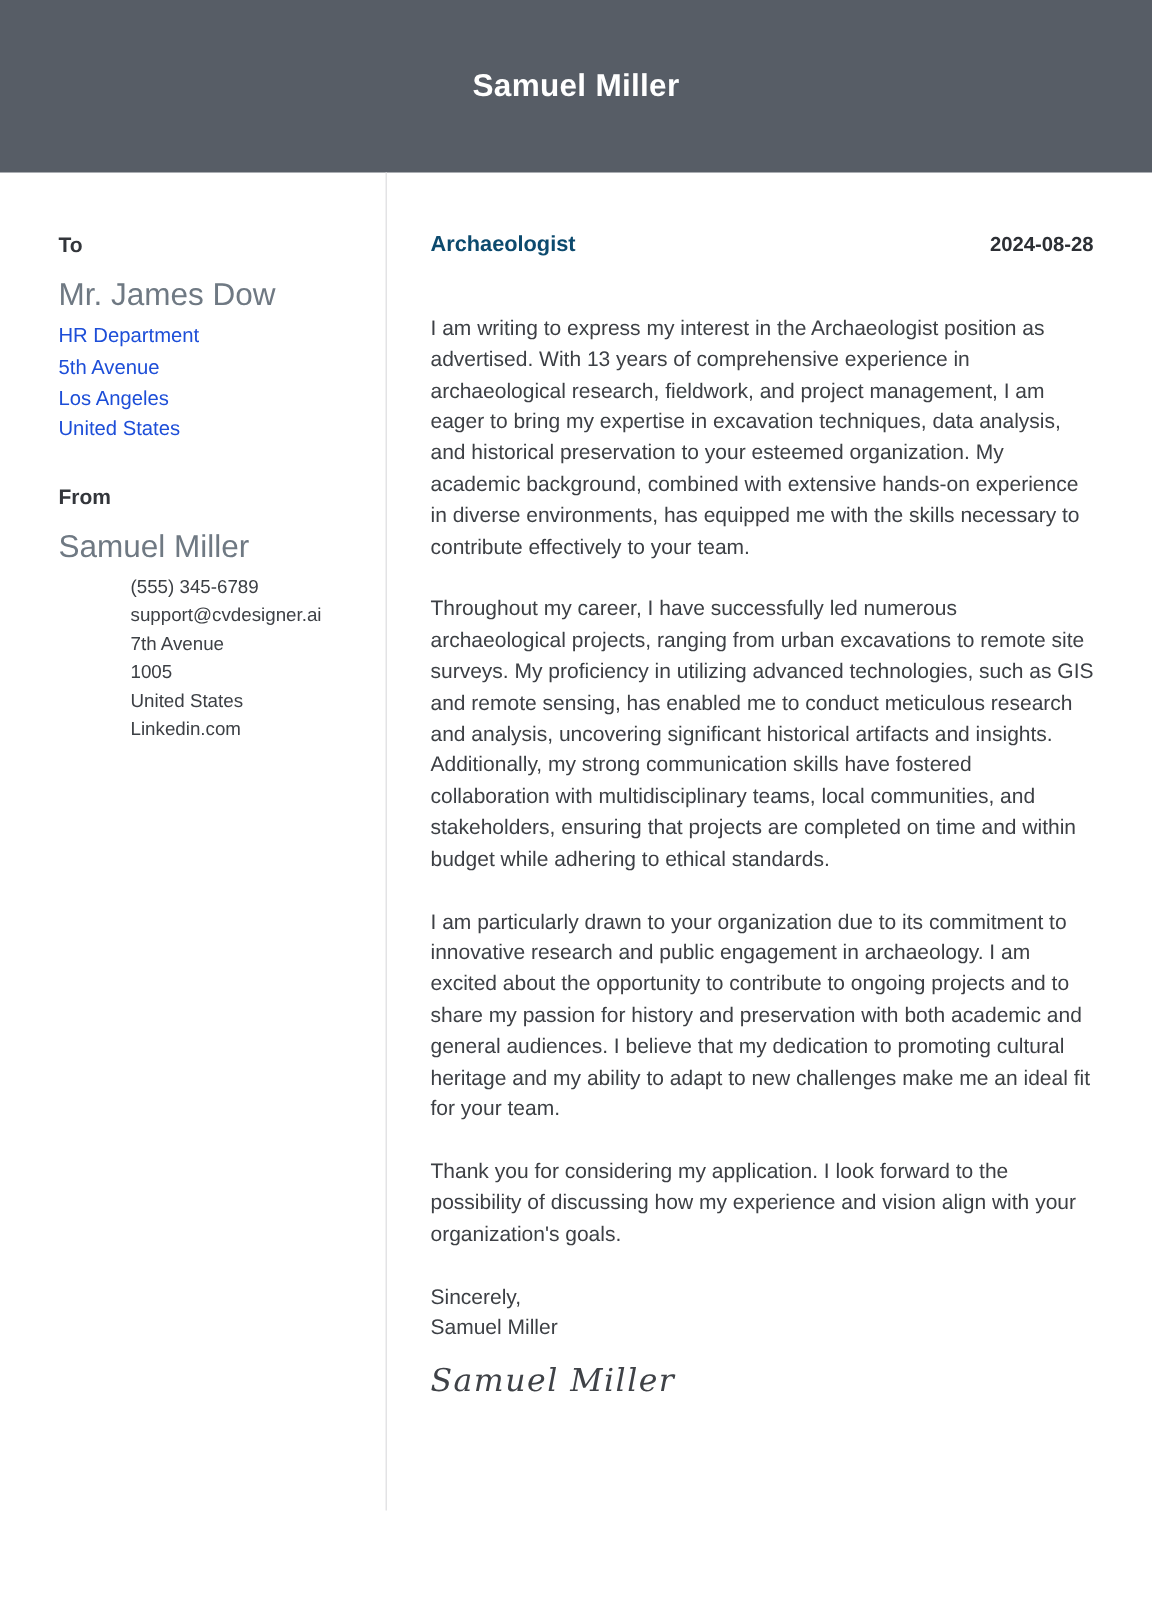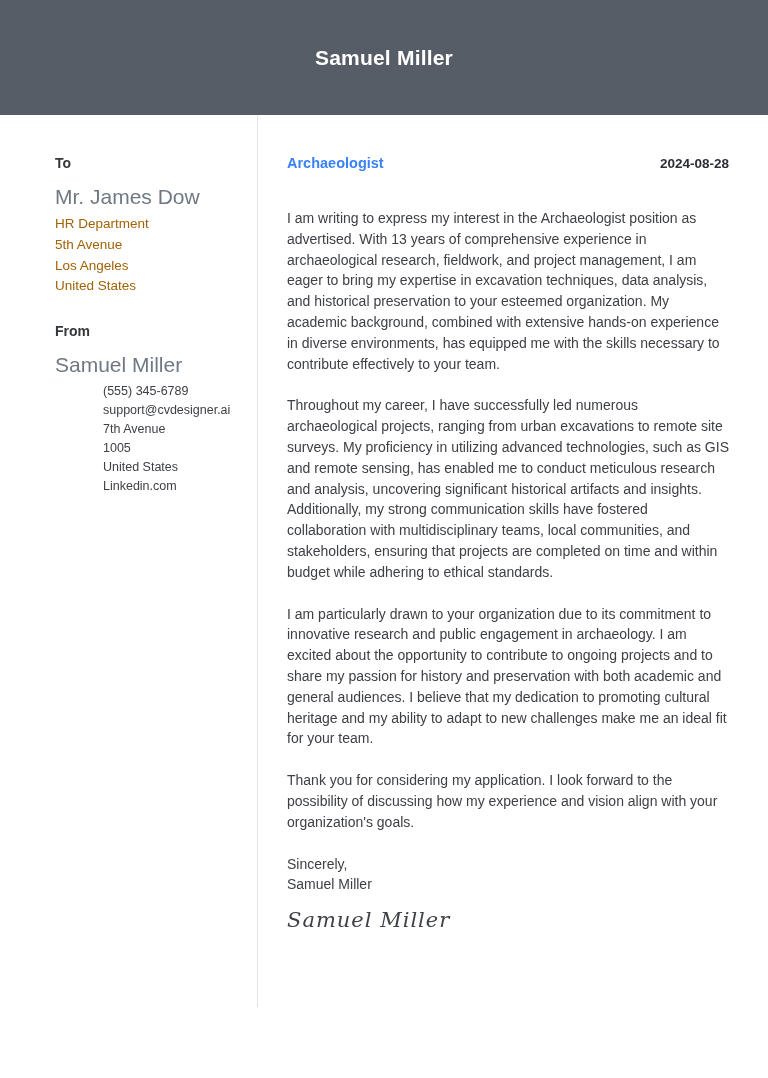--- a/index.html
+++ b/index.html
@@ -33,21 +33,21 @@
     letter-spacing: 0.2px;
   }
   
   .content {
     display: flex;
     align-items: stretch;
   }
   .sidebar {
     width: 258px;
     min-width: 258px;
-    padding: 40px 18px 0 55px;
+    padding: 40px 18px 0 39px;
     border-right: 1.5px solid #e3e3e5;
     height: 892px;
   }
   .main {
     flex: 1;
     padding: 40px 39px 0 29px;
   }
   
   .side-heading {
     font-size: 14px;
@@ -58,40 +58,40 @@
   .contact-name {
     font-size: 21px;
     font-weight: 500;
     color: #6f7983;
     margin-bottom: 7px;
     line-height: 21px;
   }
   .to-lines p {
     font-size: 13.5px;
     line-height: 20.8px;
-    color: #a16207;
+    color: #1d4ed8;
   }
   .from-lines p {
     font-size: 12.5px;
     line-height: 19px;
     color: #3d4045;
     margin-left: 48px;
   }
   .section-from { margin-top: 26px; }
   
   .doc-title-row {
     display: flex;
     justify-content: space-between;
     align-items: baseline;
     margin-bottom: 37px;
   }
   .job-title {
     font-size: 14.5px;
     font-weight: 700;
-    color: #3b82f6;
+    color: #0c4a6e;
   }
   .doc-date {
     font-size: 13.5px;
     font-weight: 700;
     color: #2c2f34;
   }
   .salutation, .para, .closing {
     font-size: 14px;
     line-height: 20.8px;
     color: #3d4045;

